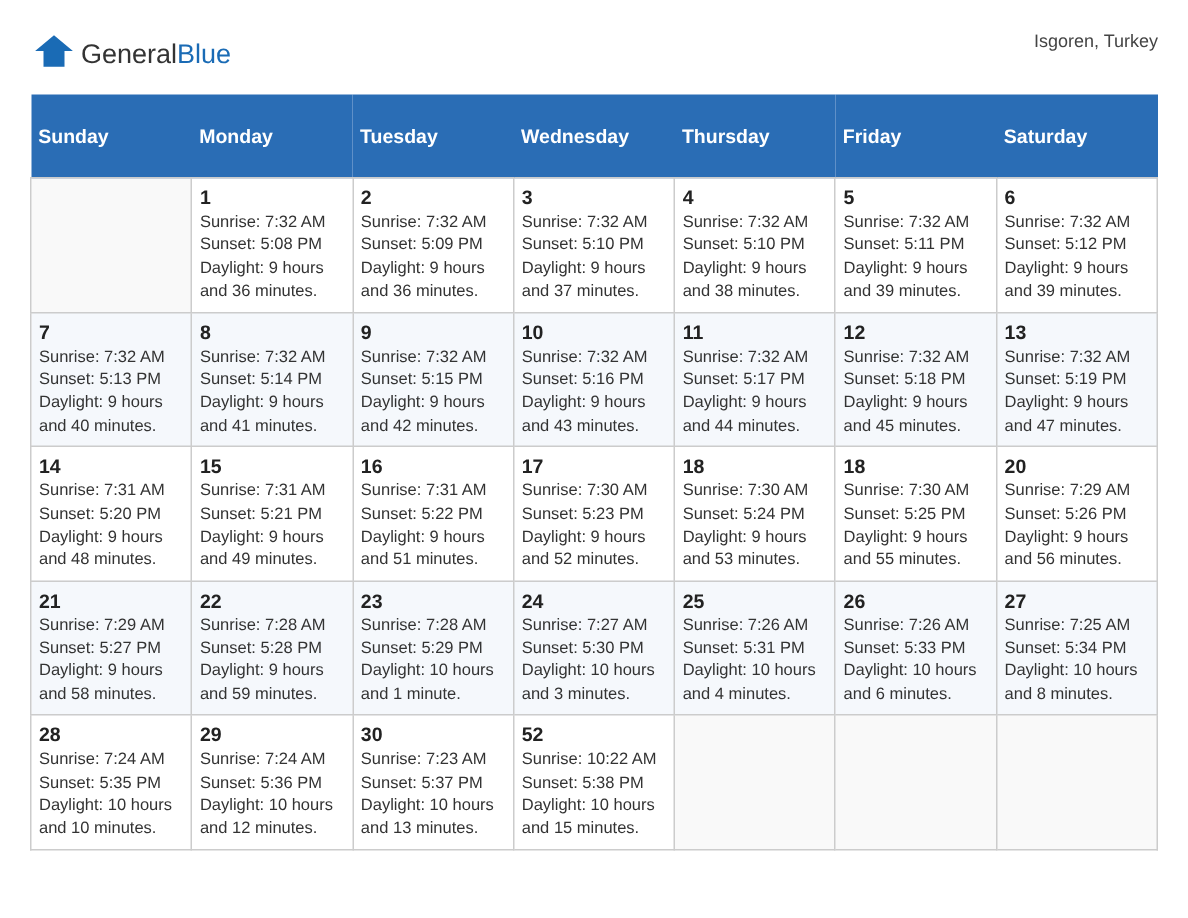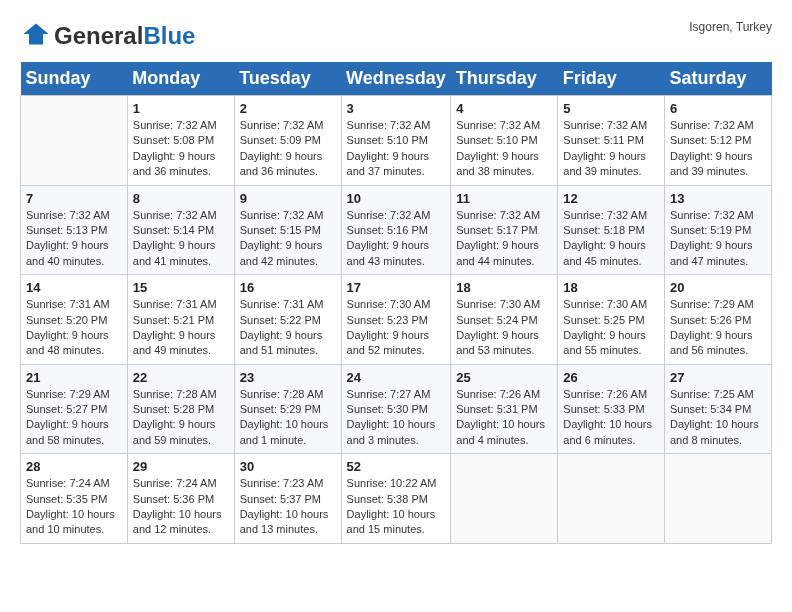--- a/index.html
+++ b/index.html
@@ -15,22 +15,22 @@
       justify-content: space-between;
       align-items: flex-start;
       margin-bottom: 10px;
     }
     .logo {
       display: flex;
       align-items: center;
       gap: 0;
     }
     .logo-text {
-      font-size: 24px;
-      font-weight: bold;
+      font-size: 18px;
+      font-weight: normal;
       line-height: 1.1;
     }
     .logo-general { color: #333; }
     .logo-blue { color: #1a6bb5; }
     .logo-icon {
       width: 28px;
       height: 28px;
       margin-left: 2px;
     }
     .title-block {
@@ -46,23 +46,23 @@
       color: #444;
     }
     table {
       width: 100%;
       border-collapse: collapse;
       font-size: 11px;
     }
     thead tr th {
       background-color: #2a6db5;
       color: #fff;
-      padding: 6px 5px;
+      padding: 20px 5px;
       text-align: left;
-      font-size: 18px;
+      font-size: 13px;
       font-weight: bold;
     }
     tbody tr td {
       border: 1px solid #ccc;
       padding: 5px 5px;
       vertical-align: top;
       width: calc(100% / 7);
       height: 88px;
       background: #fff;
     }

